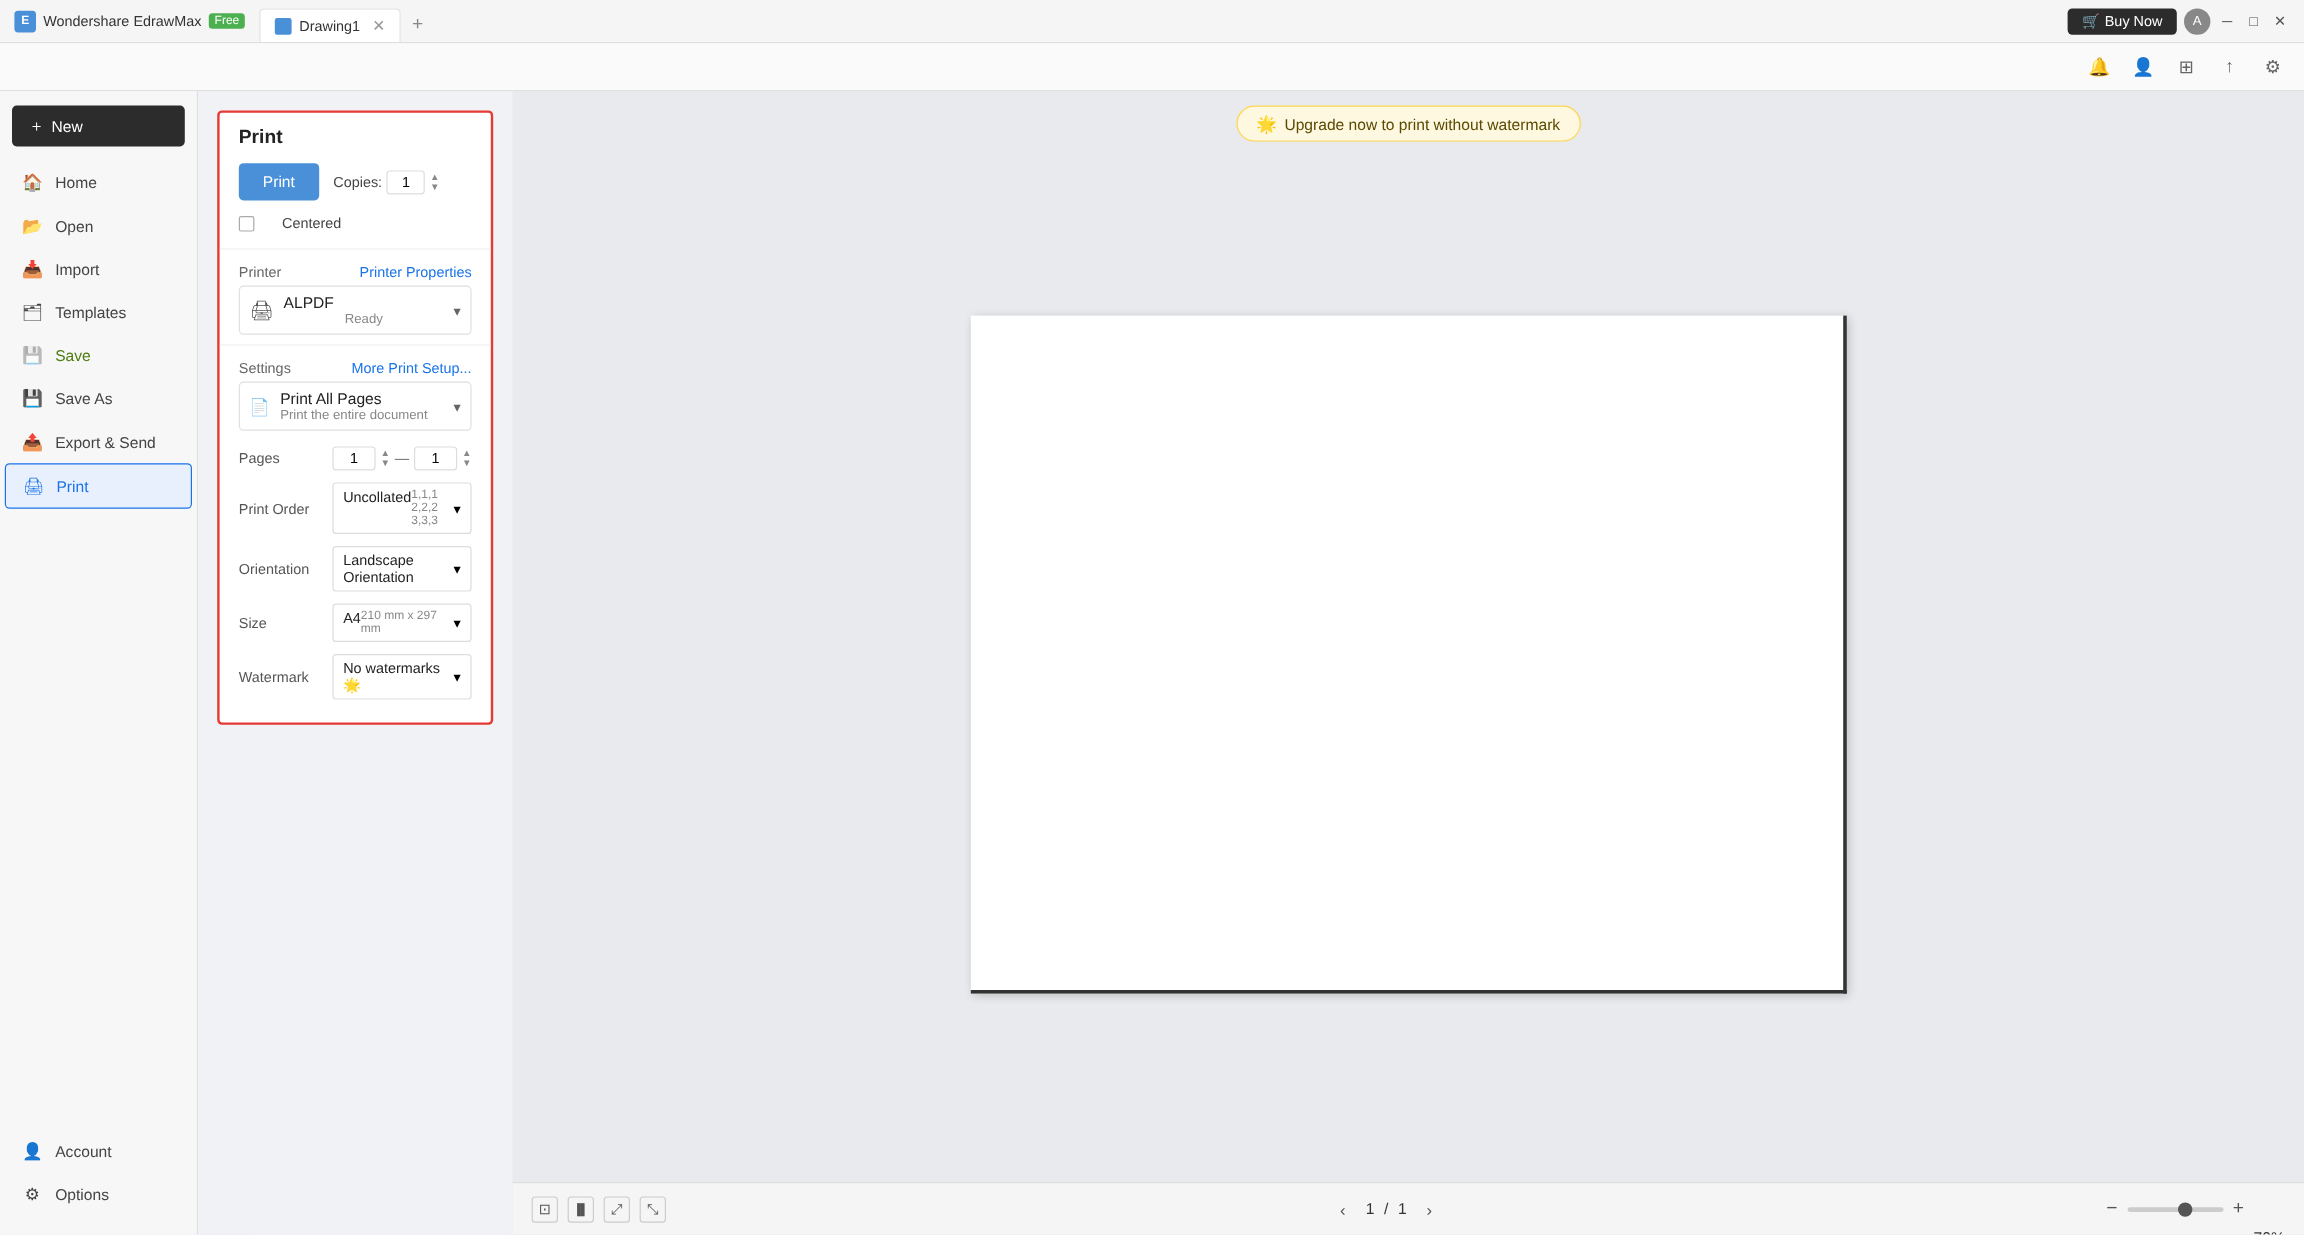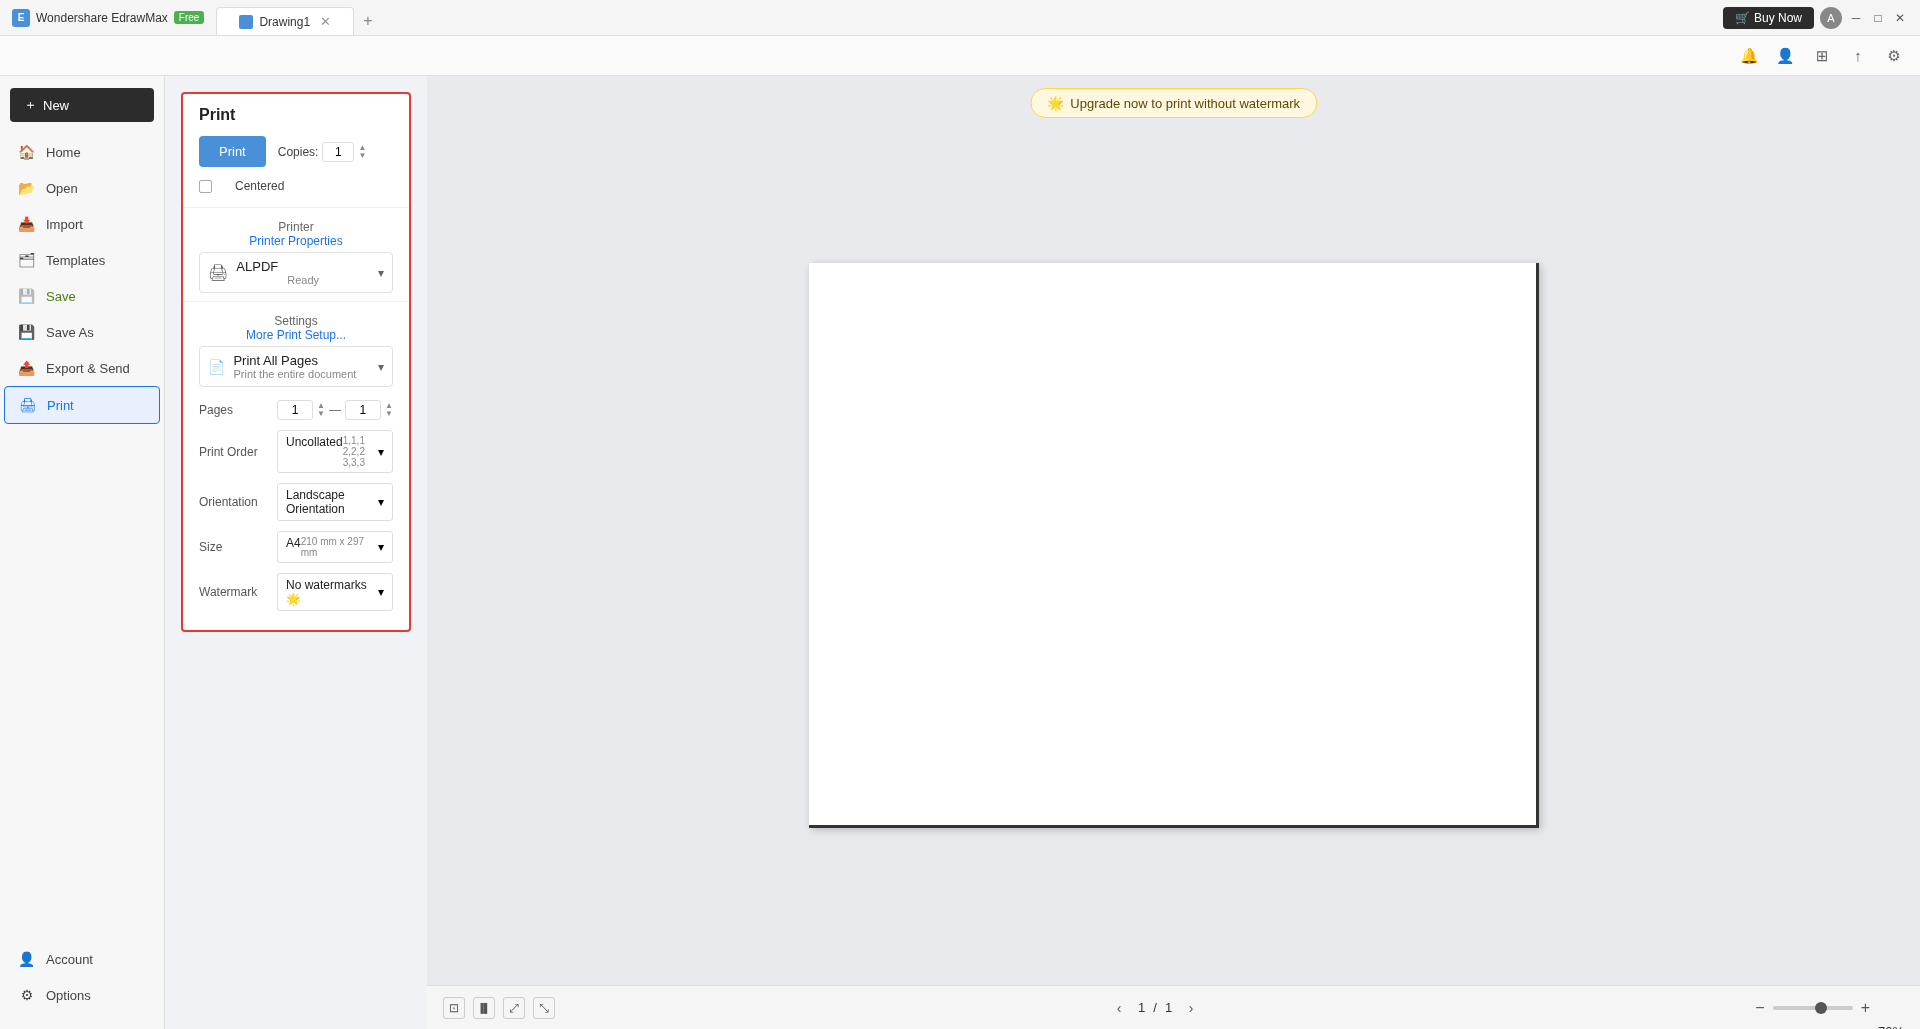--- a/index.html
+++ b/index.html
@@ -32,21 +32,21 @@
     }
     .tab-bar {
       display: flex;
       align-items: flex-end;
       flex: 1;
       height: 100%;
     }
     .tab {
       display: flex;
       align-items: center;
-      padding: 0 22px;
+      padding: 0 12px;
       height: 28px;
       background: white;
       border: 1px solid #ddd;
       border-bottom: none;
       border-radius: 4px 4px 0 0;
       font-size: 12px;
       color: #333;
       gap: 6px;
       margin-top: 8px;
     }
@@ -200,21 +200,20 @@
     }
     .checkbox { width: 13px; height: 13px; border: 1px solid #aaa; border-radius: 2px; }
 
     .divider { height: 1px; background: #f0f0f0; margin: 4px 0; }
 
     .section-row {
       display: flex;
       justify-content: space-between;
       align-items: center;
       padding: 8px 16px 4px 16px;
-      flex-direction: column;
     }
     .section-label { font-size: 12px; color: #666; }
     .section-link { font-size: 12px; color: #1a73e8; cursor: pointer; text-decoration: none; }
 
     .printer-selector {
       margin: 0 16px 8px 16px;
       border: 1px solid #e0e0e0;
       border-radius: 4px;
       padding: 6px 8px;
       display: flex;

